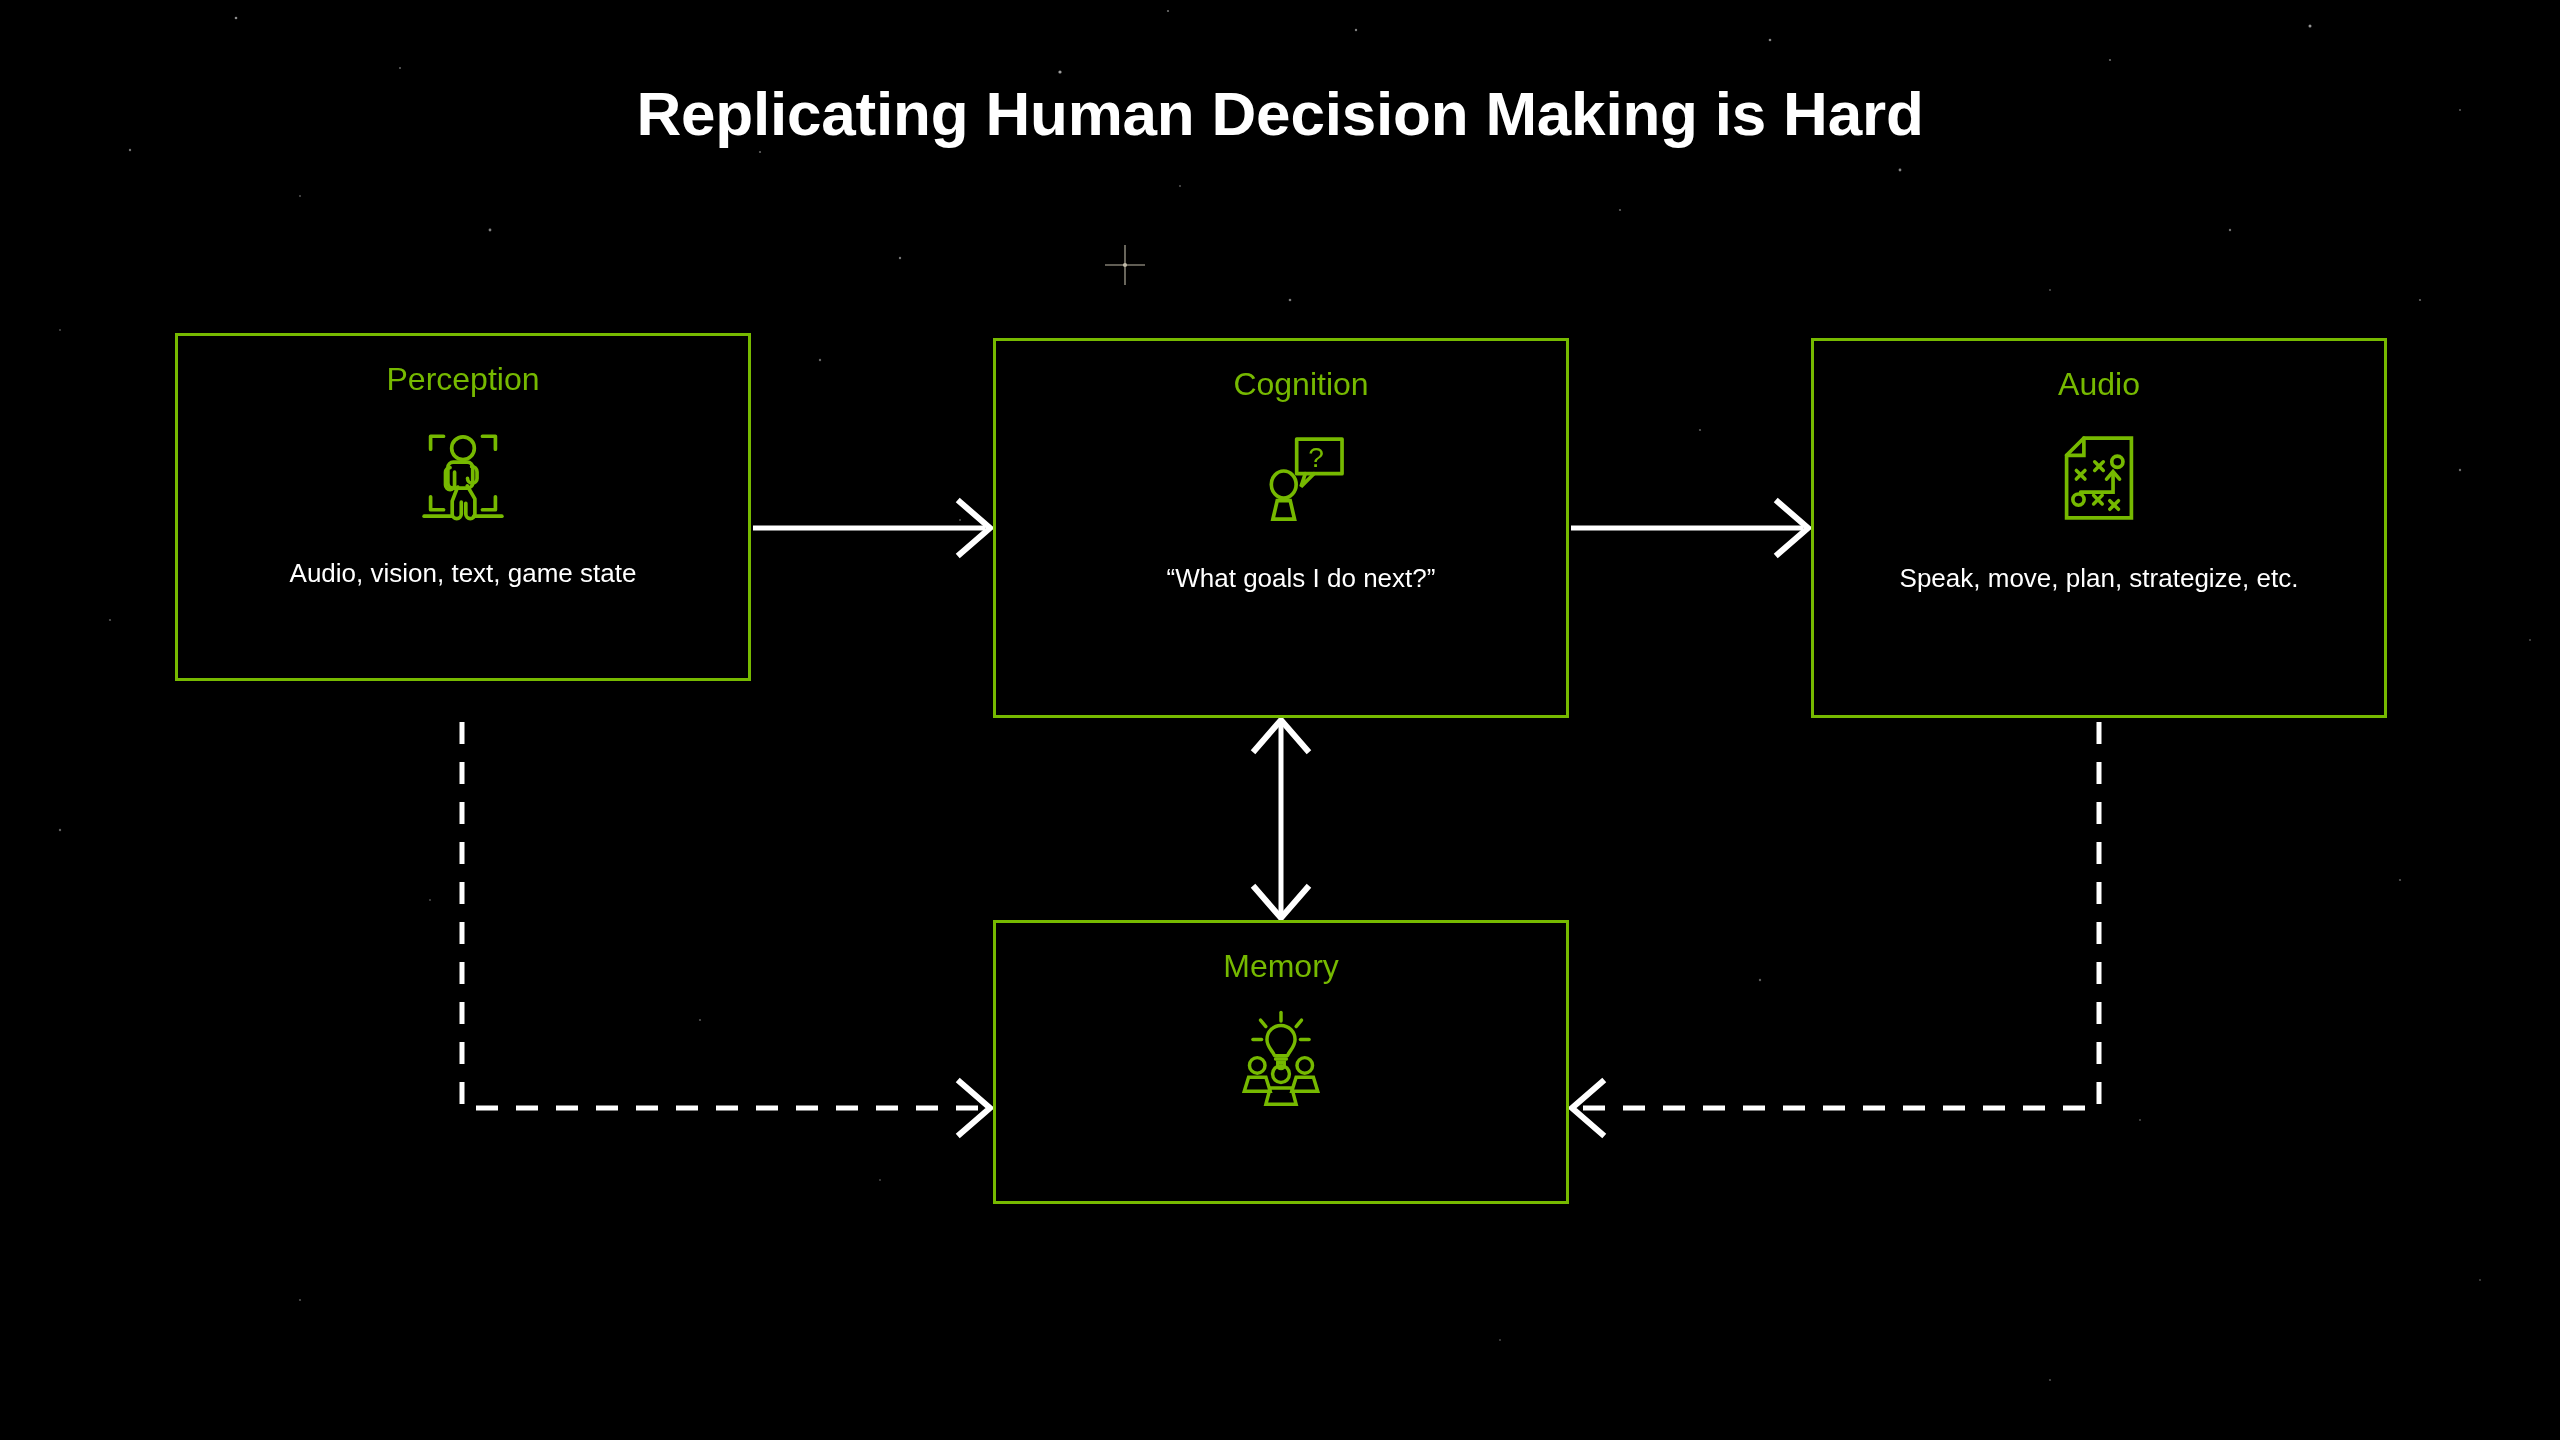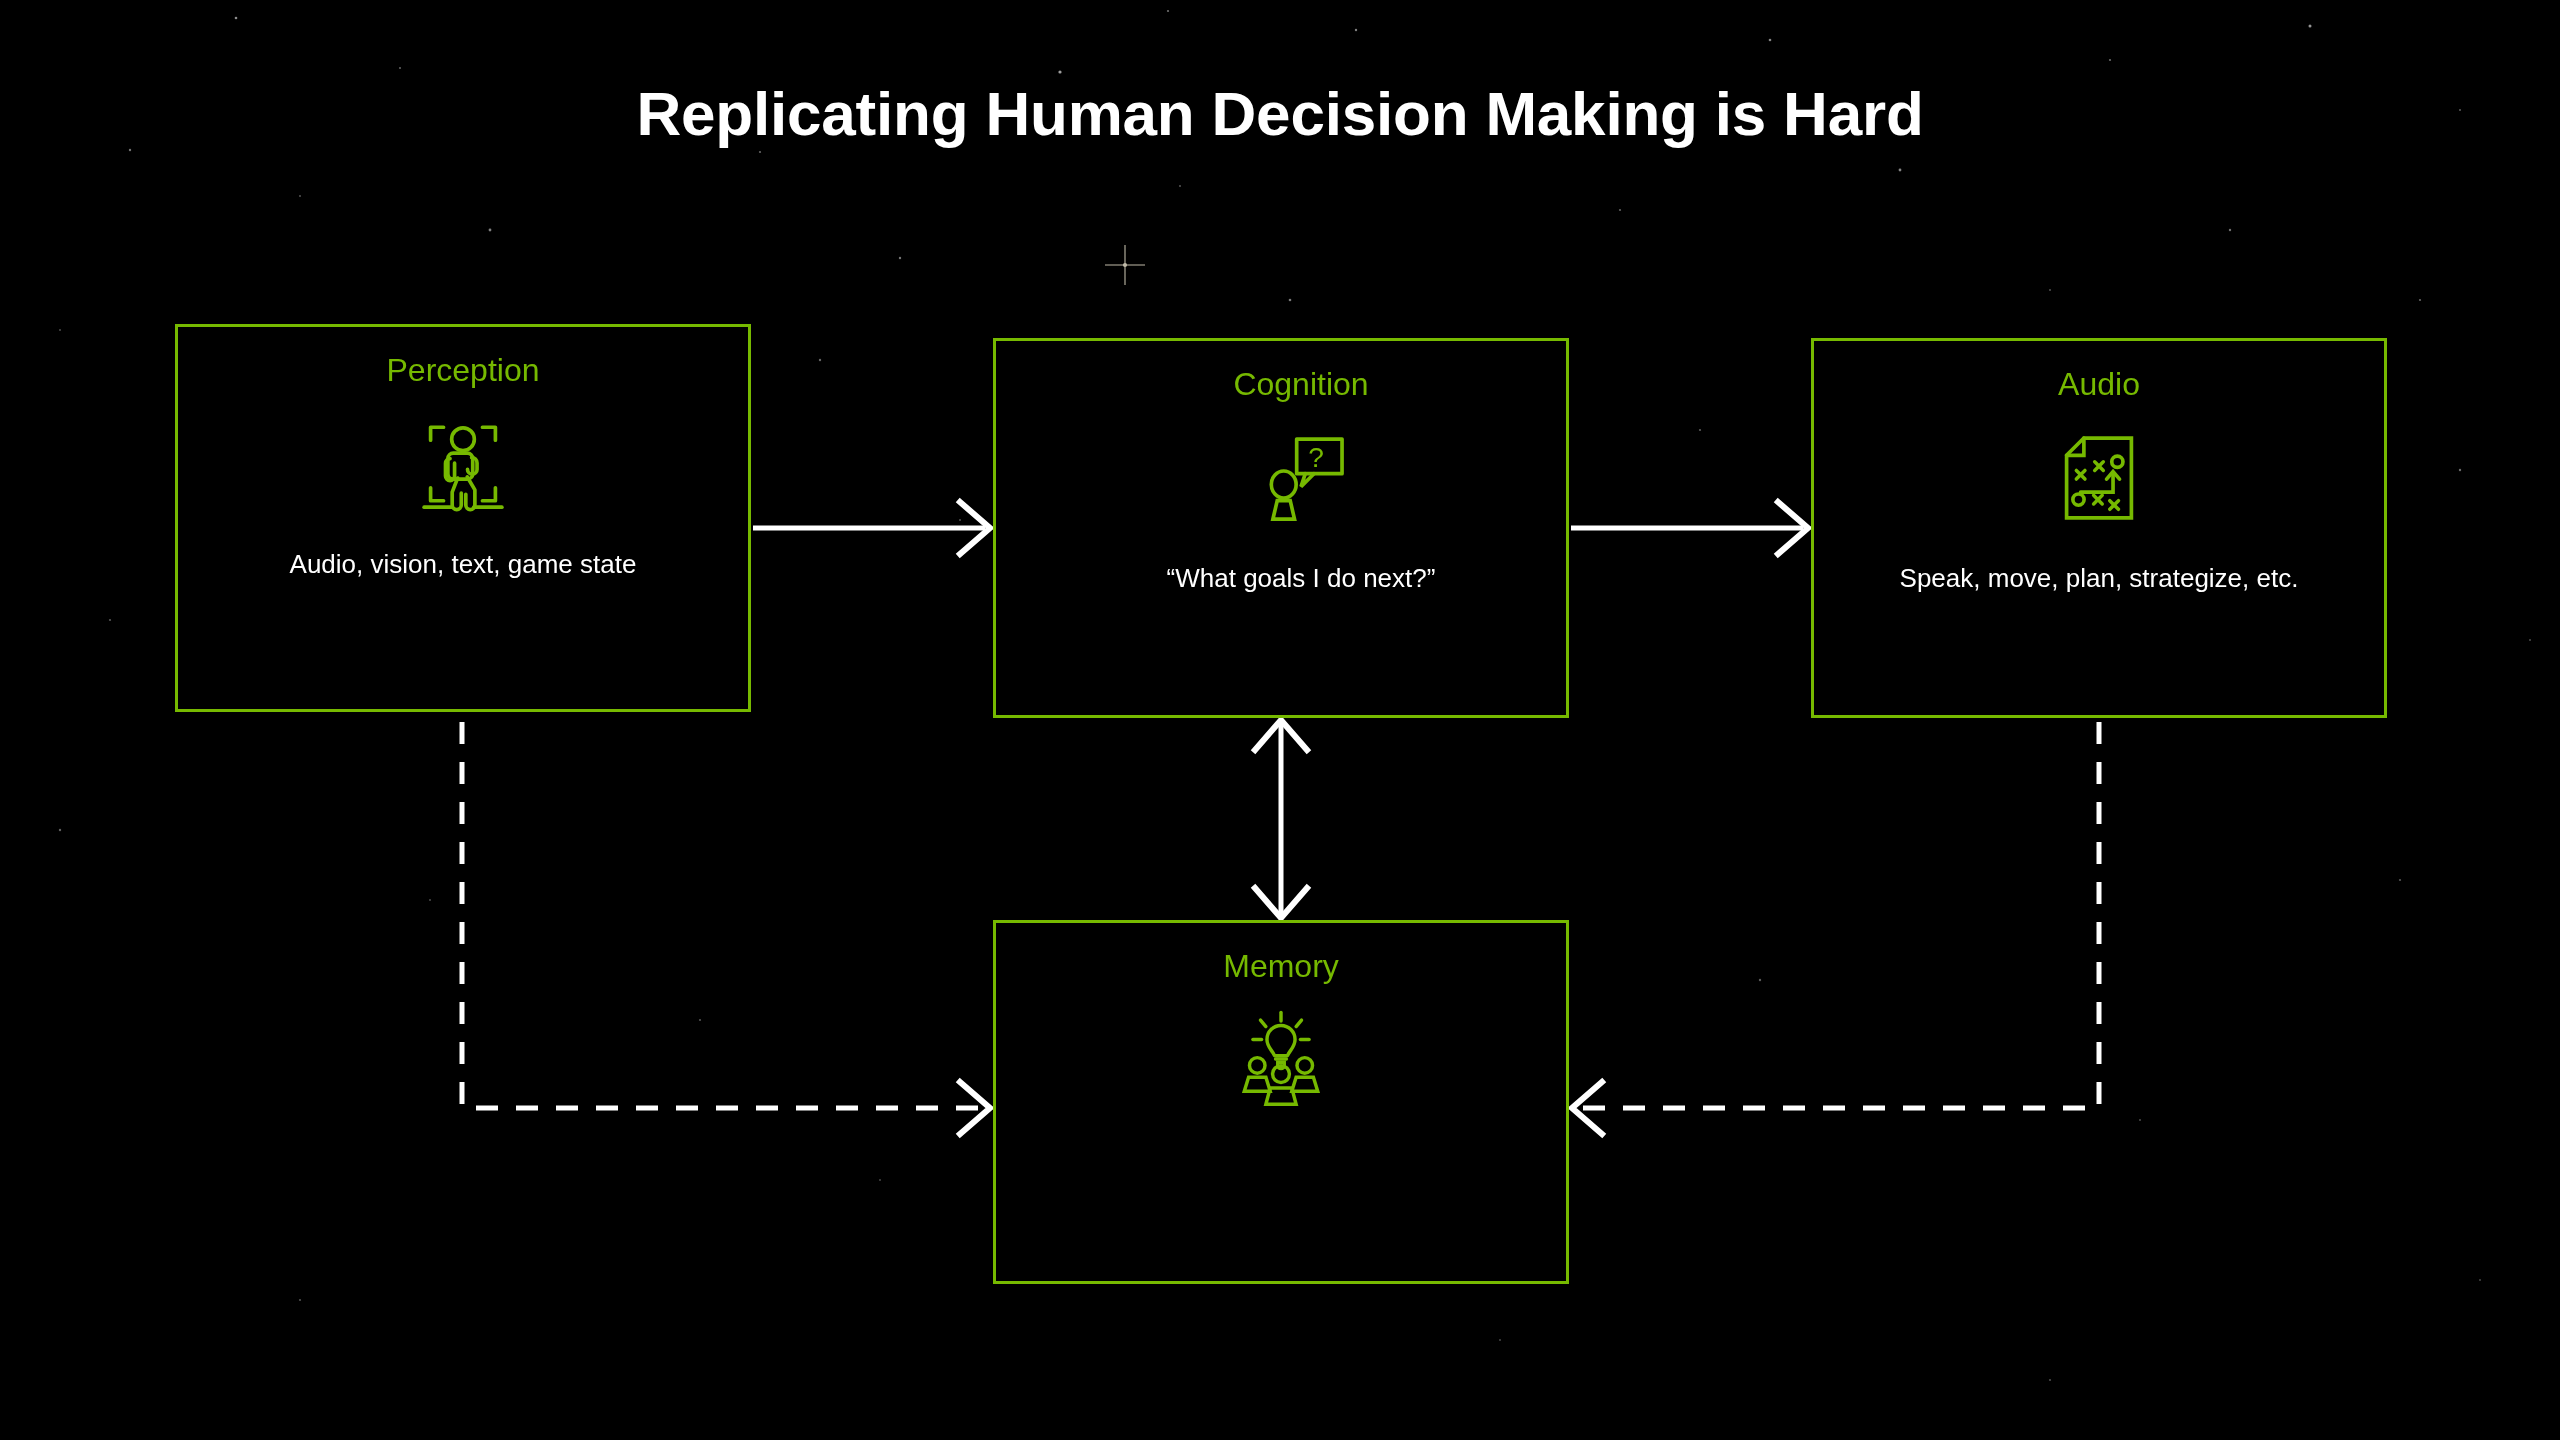--- a/index.html
+++ b/index.html
@@ -87,30 +87,30 @@
     font-size: 26px;
     font-weight: 400;
     text-align: center;
     line-height: 1.3;
     padding: 0 18px;
     white-space: pre-line;
   }
 
   
   #box-perception {
-    left: 175px;  top: 324px;  width: 576px;  height: 388px; align-items: center;
+    left: 175px;  top: 333px;  width: 576px;  height: 348px; align-items: center;
   }
   #box-cognition {
     left: 993px;  top: 338px;  width: 576px;  height: 380px; padding-left: 40px;
   }
   #box-action {
     left: 1811px; top: 338px;  width: 576px;  height: 380px;
   }
   #box-memory {
-    left: 993px;  top: 920px;  width: 576px;  height: 364px;
+    left: 993px;  top: 920px;  width: 576px;  height: 284px;
   }
 
   #box-perception .node-caption { margin-top: 30px; }
   #box-cognition  .node-caption { margin-top: 30px; }
   #box-action     .node-caption { margin-top: 30px; }
   #box-memory     .node-caption { margin-top: 26px; }
 </style>
 </head>
 <body>
 

